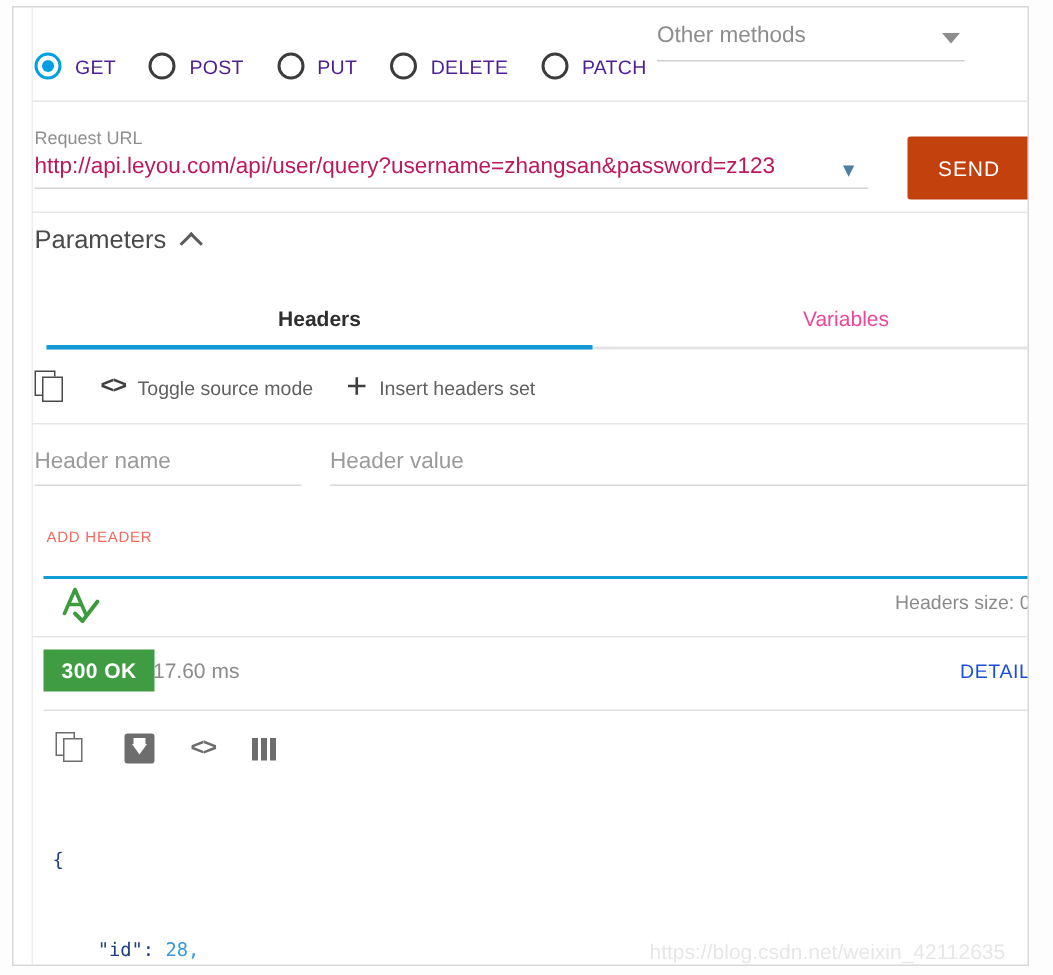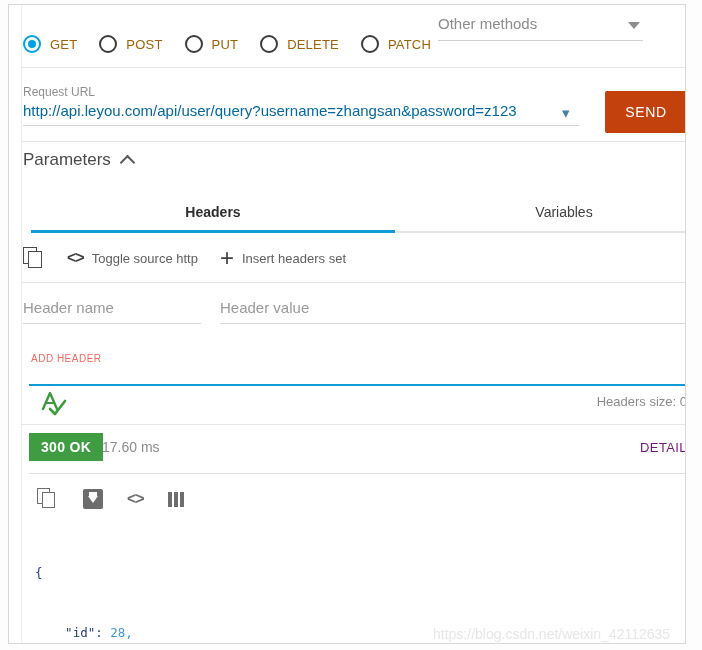--- a/index.html
+++ b/index.html
@@ -54,21 +54,21 @@
     content: "";
     position: absolute;
     left: 3px; top: 3px;
     width: 8px; height: 8px;
     border-radius: 50%;
     background: #00a0e3;
   }
   .radio-label {
     margin-left: 9px;
     font-size: 13px;
-    color: #a16207;
+    color: #4c1d95;
     letter-spacing: .2px;
     white-space: nowrap;
   }
   .other-methods {
     position: absolute;
     left: 429px; top: 10px;
     width: 205px;
   }
   .om-text {
     font-size: 15px;
@@ -95,21 +95,21 @@
   .url-section { position: absolute; left: 0; top: 72px; width: 678px; }
   .url-label {
     position: absolute; left: 14px; top: 8px;
     font-size: 12px; color: #8f8f8f;
   }
   .url-field {
     position: absolute; left: 14px; top: 25px;
     width: 556px;
   }
   .url-value {
-    font-size: 15px; color: #0369a1;
+    font-size: 15px; color: #be185d;
     white-space: nowrap; overflow: hidden;
     padding-bottom: 6px;
     width: 540px;
   }
   .url-underline { height: 1px; background: #d6d6d6; width: 556px; }
   .url-caret {
     position: absolute; left: 553px; top: 27px;
     font-size: 15px; color: #4a7fa5;
   }
   .send-btn {
@@ -147,21 +147,21 @@
     width: 666px; height: 40px;
   }
   .tab {
     position: absolute; top: 0;
     height: 38px;
     display: flex; align-items: center; justify-content: center;
     font-size: 14px;
     cursor: pointer;
   }
   .tab.active { color: #2e2e2e; font-weight: bold; left: 10px; width: 364px; }
-  .tab.inactive { color: #404040; left: 420px; width: 246px; }
+  .tab.inactive { color: #ec4899; left: 420px; width: 246px; }
   .tab-underline-track {
     position: absolute; left: 10px; top: 38px;
     width: 656px; height: 2px; background: #e4e4e4;
   }
   .tab-underline {
     position: absolute; left: 10px; top: 37px;
     width: 364px; height: 3px; background: #119bd6;
   }
 
   
@@ -235,21 +235,21 @@
     font-size: 14px; font-weight: bold;
     padding: 6px 12px;
     letter-spacing: .3px;
   }
   .status-time {
     position: absolute; left: 93px; top: 13px;
     font-size: 14px; color: #8b8b8b;
   }
   .status-detail {
     position: absolute; right: 0px; top: 14px;
-    font-size: 13px; color: #701a75;
+    font-size: 13px; color: #1d4ed8;
     letter-spacing: .4px;
     white-space: nowrap;
     cursor: pointer;
   }
   .rule-467 { position: absolute; left: 20px; top: 468px; width: 658px; height: 1px; background: #e0e0e0; }
 
   
   .resp-toolbar {
     position: absolute; left: 28px; top: 478px;
     height: 32px; display: flex; align-items: center; gap: 24px;
@@ -368,21 +368,21 @@
     <div class="hdr-toolbar">
       <span class="icon-btn" style="margin-right:22px;">
         <span class="copy-ico">
             <span class="r1"></span>
             <span class="r2"></span>
           </span>
       </span>
       <span class="icon-btn">
         <span class="angle-ico">&lt;&gt;</span>
       </span>
-      <span class="tb-text">Toggle source http</span>
+      <span class="tb-text">Toggle source mode</span>
       <span class="icon-btn">
         <span class="plus-ico">+</span>
       </span>
       <span class="tb-text">Insert headers set</span>
     </div>
 
     <div class="hr-light" style="left:12px; top:277px; width:666px;"></div>
 
     <div class="hdr-inputs">
       <div class="hin name">

